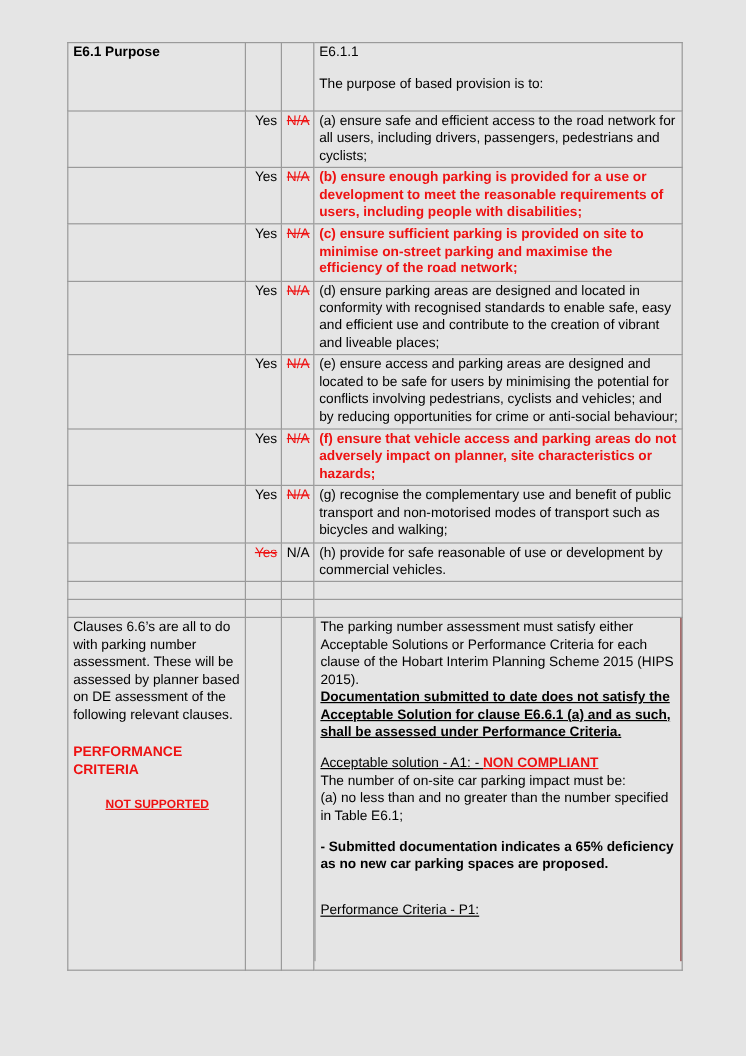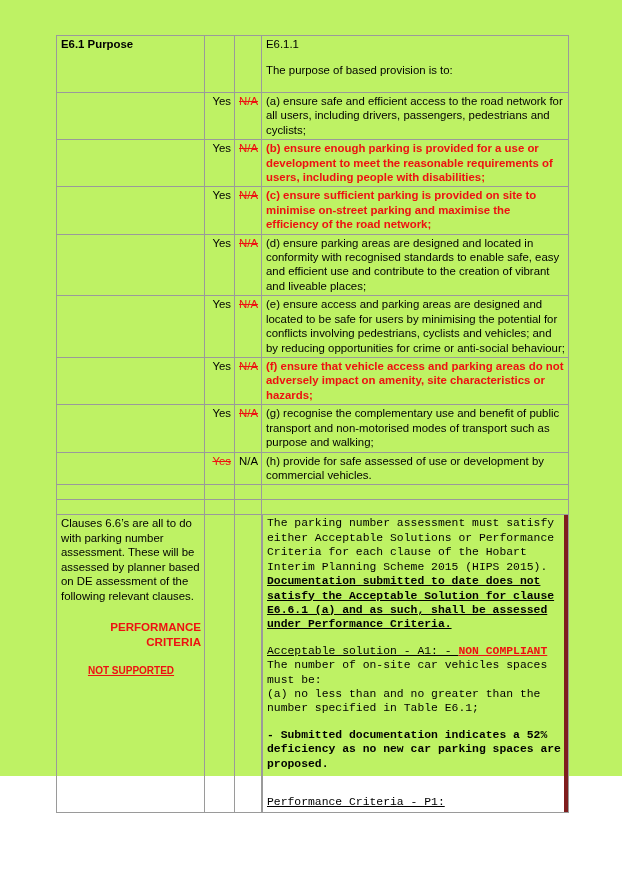--- a/index.html
+++ b/index.html
@@ -12,22 +12,22 @@
     height: 880px;
     font-family: "Liberation Sans", sans-serif;
     color: #000000;
     overflow: hidden;
     position: relative;
   }
   .page {
     position: absolute;
     left: 0; top: 0;
     width: 622px;
-    height: 776px;
-    background: #bef264;
+    height: 880px;
+    background: #e5e5e5;
   }
   table.doc-table {
     position: absolute;
     left: 56px;
     top: 35px;
     width: 512px;
     border-collapse: collapse;
     table-layout: fixed;
     font-size: 11.4px;
     line-height: 1.265;
@@ -64,43 +64,42 @@
 
   .spacer-row td { height: 11px; }
 
   .cell-indent { padding-left: 7px; }
 
   .big-left {
     height: 290px;
   }
   .perf-block {
     margin-top: 16px;
-    text-align: right;
+    text-align: left;
     color: #ee1111;
     font-weight: bold;
     font-size: 11.6px;
     line-height: 1.3;
   }
   .notsup-block {
     margin-top: 16px;
     text-align: center;
     color: #ee1111;
     font-weight: bold;
     font-size: 10px;
     text-decoration: underline;
   }
   
   .inner-box {
     border-left: 1px solid #9a9a9a;
-    border-right: 4px solid #7f1d1d;
+    border-right: 1px solid #7f1d1d;
     margin: -1px -3px -2px -4px;
     padding: 1px 3px 2px 4px;
     min-height: 286px;
     box-sizing: border-box;
-    font-family: Liberation Mono, monospace;
   }
 </style>
 </head>
 <body>
 
 <div class="page">
 
   <table class="doc-table">
     <colgroup>
       <col class="c-clause">
@@ -154,35 +153,35 @@
         <td></td>
         <td class="col-yes">Yes</td>
         <td class="col-na red-strike">N/A</td>
         <td>(e) ensure access and parking areas are designed and located to be safe for users by minimising the potential for conflicts involving pedestrians, cyclists and vehicles; and by reducing opportunities for crime or anti-social behaviour;</td>
       </tr>
 
       <tr>
         <td></td>
         <td class="col-yes">Yes</td>
         <td class="col-na red-strike">N/A</td>
-        <td class="red-bold">(f) ensure that vehicle access and parking areas do not adversely impact on amenity, site characteristics or hazards;</td>
-      </tr>
-
-      <tr>
-        <td></td>
-        <td class="col-yes">Yes</td>
-        <td class="col-na red-strike">N/A</td>
-        <td>(g) recognise the complementary use and benefit of public transport and non-motorised modes of transport such as purpose and walking;</td>
+        <td class="red-bold">(f) ensure that vehicle access and parking areas do not adversely impact on planner, site characteristics or hazards;</td>
+      </tr>
+
+      <tr>
+        <td></td>
+        <td class="col-yes">Yes</td>
+        <td class="col-na red-strike">N/A</td>
+        <td>(g) recognise the complementary use and benefit of public transport and non-motorised modes of transport such as bicycles and walking;</td>
       </tr>
 
       <tr>
         <td></td>
         <td class="col-yes red-strike">Yes</td>
         <td class="col-na">N/A</td>
-        <td>(h) provide for safe assessed of use or development by commercial vehicles.</td>
+        <td>(h) provide for safe reasonable of use or development by commercial vehicles.</td>
       </tr>
 
       <tr class="spacer-row">
         <td></td>
         <td></td>
         <td></td>
         <td></td>
       </tr>
 
 
@@ -204,24 +203,24 @@
           <div class="notsup-block">NOT SUPPORTED</div>
         </td>
         <td class="col-yes"></td>
         <td class="col-na"></td>
         <td>
           <div class="inner-box">
             <div class="p">The parking number assessment must satisfy either Acceptable Solutions or Performance Criteria for each clause of the Hobart Interim Planning Scheme 2015 (HIPS 2015).</div>
             <div class="p bold uline">Documentation submitted to date does not satisfy the Acceptable Solution for clause E6.6.1 (a) and as such, shall be assessed under Performance Criteria.</div>
             <span class="blank-line"></span>
             <div class="p"><span class="uline">Acceptable solution - A1: - </span><span class="red-bold uline">NON COMPLIANT</span></div>
-            <div class="p">The number of on-site car vehicles spaces must be:</div>
+            <div class="p">The number of on-site car parking impact must be:</div>
             <div class="p">(a) no less than and no greater than the number specified in Table E6.1;</div>
             <span class="blank-line"></span>
-            <div class="p bold">- Submitted documentation indicates a 52% deficiency as no new car parking spaces are proposed.</div>
+            <div class="p bold">- Submitted documentation indicates a 65% deficiency as no new car parking spaces are proposed.</div>
             <span class="blank-line"></span>
             <span class="blank-line"></span>
             <div class="p uline">Performance Criteria - P1:</div>
           </div>
         </td>
       </tr>
 
     </tbody>
   </table>
 

